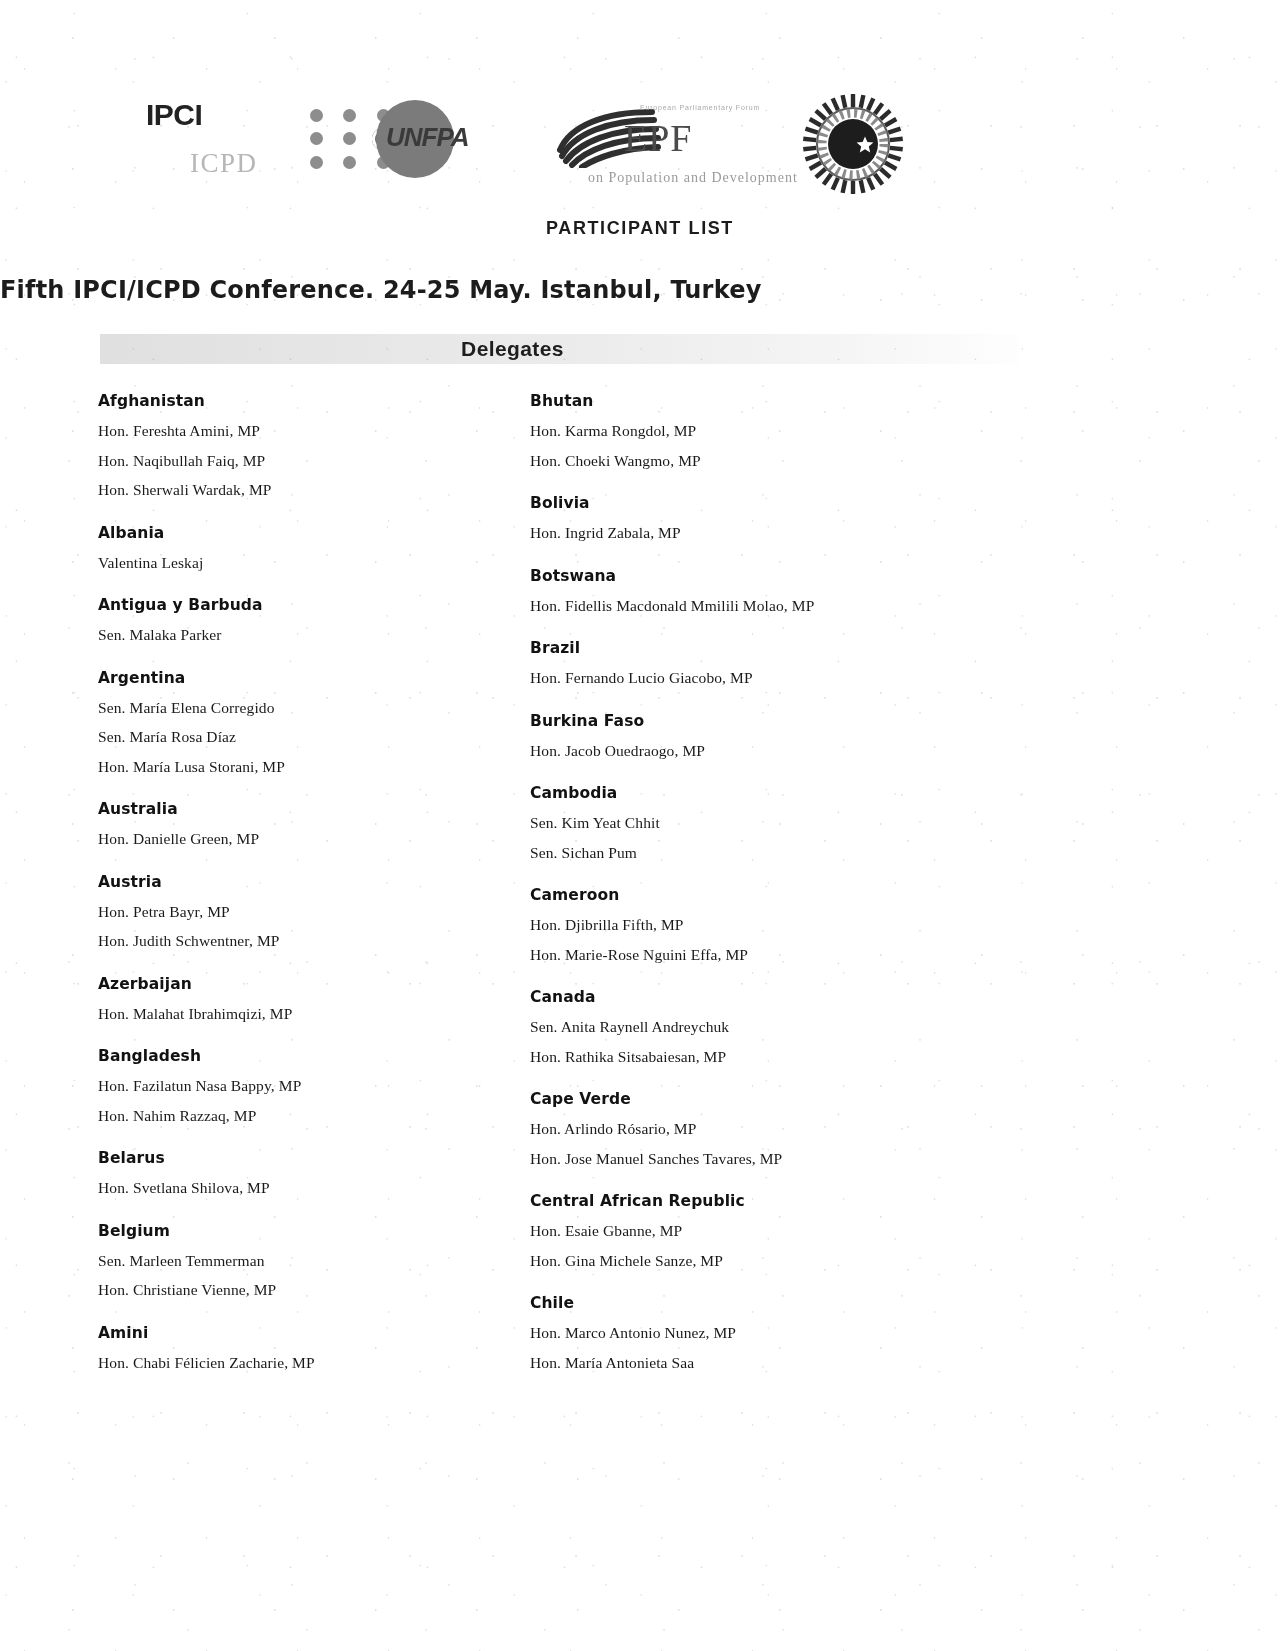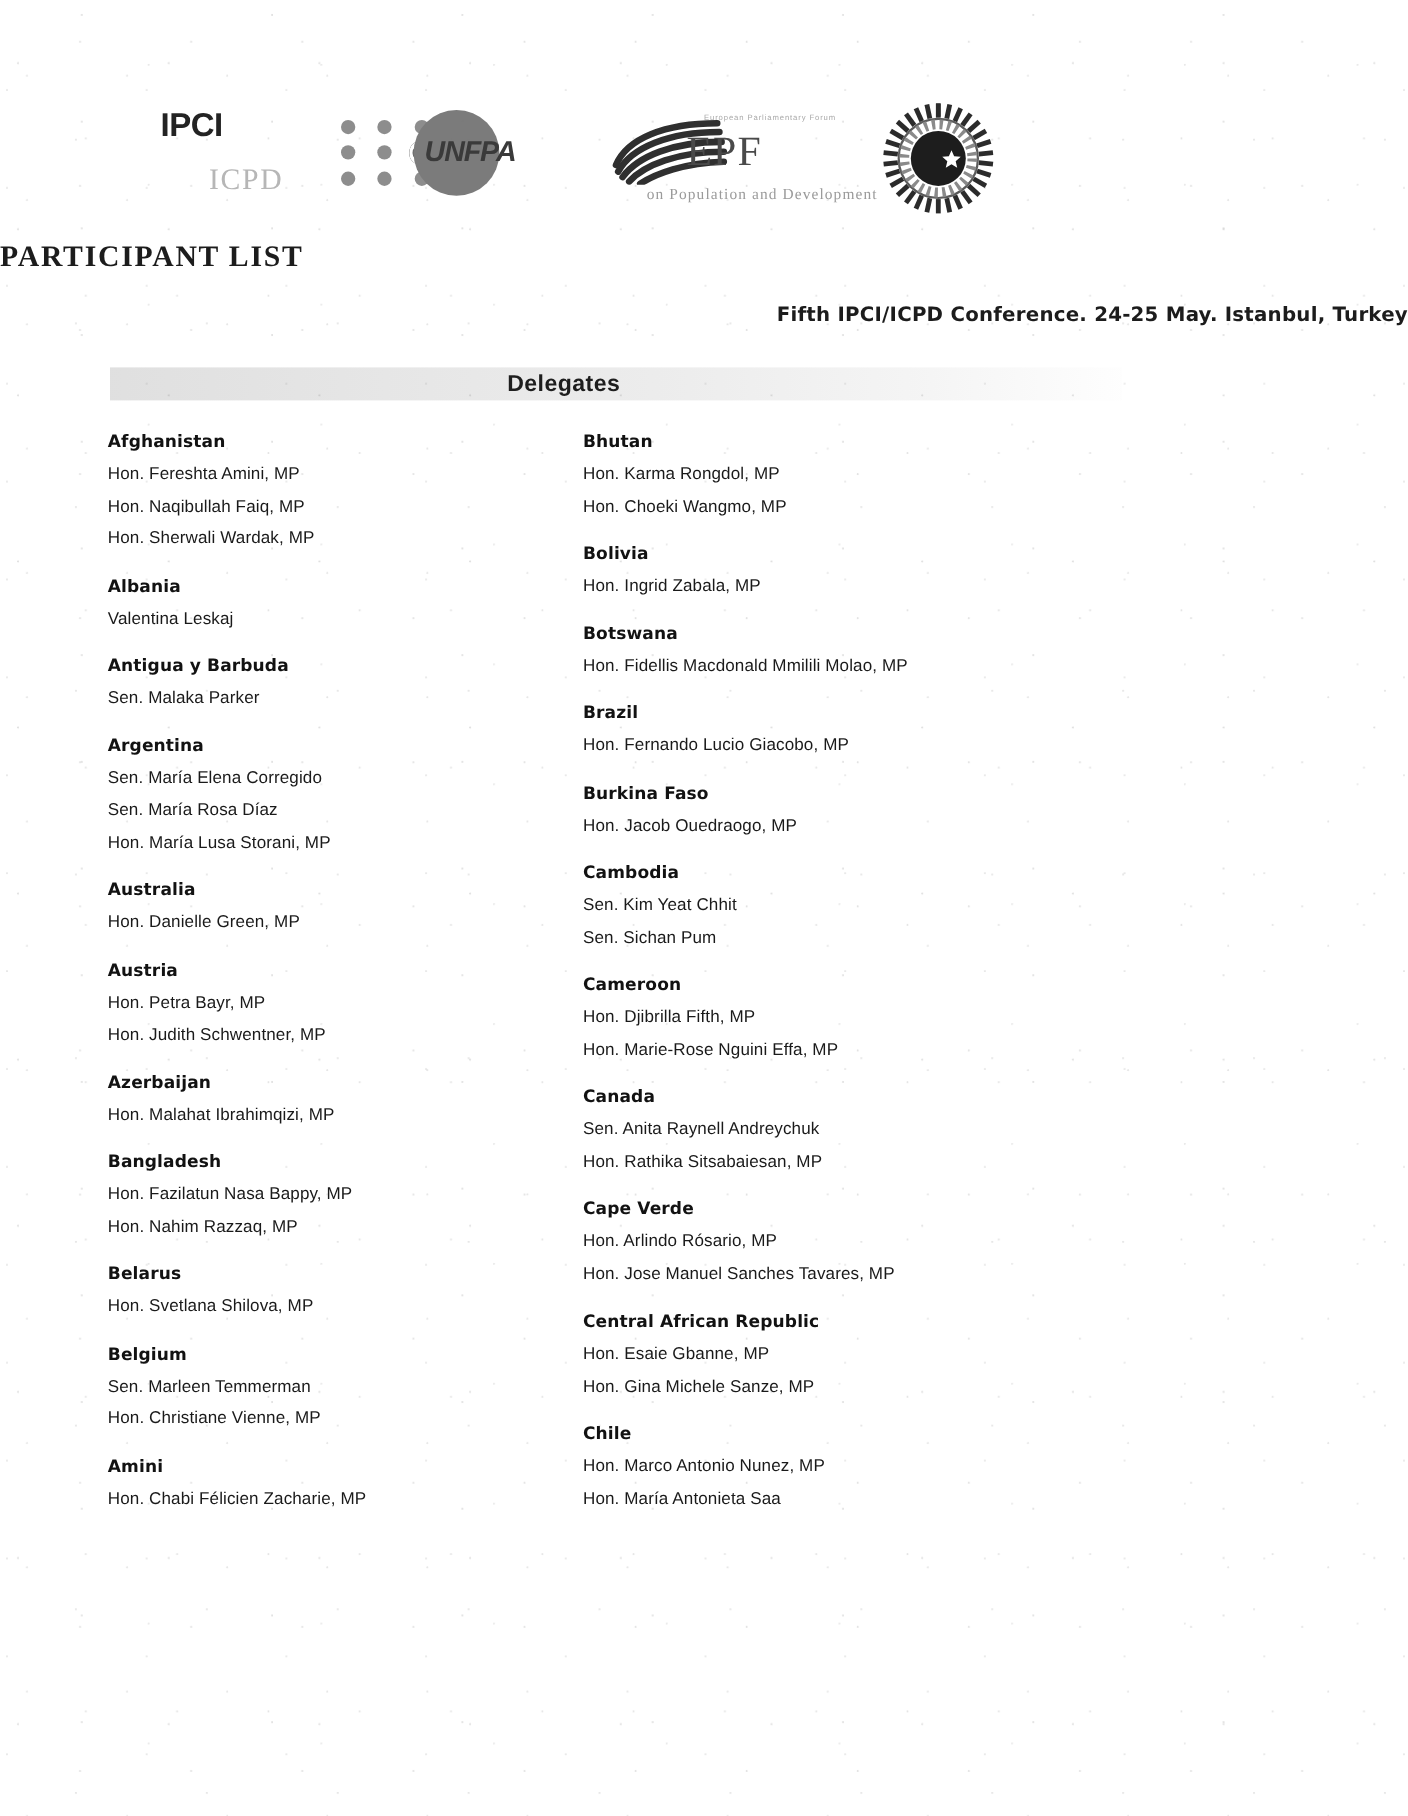--- a/index.html
+++ b/index.html
@@ -165,35 +165,35 @@
     top: 0px;
     width: 112px;
     height: 104px;
   }
 
   
   .doc-title {
     position: absolute;
     left: 0; top: 218px;
     width: 1280px;
-    text-align: left;
-    font-family: Liberation Serif, serif;
-    font-weight: bold;
-    font-size: 27px;
+    text-align: center;
+    font-family: Liberation Sans, sans-serif;
+    font-weight: bold;
+    font-size: 18px;
     letter-spacing: 1.6px;
     color: #1c1c1c;
   }
   .doc-subtitle {
     position: absolute;
     left: 0; top: 276px;
     width: 1280px;
-    text-align: right;
+    text-align: left;
     font-family: "DejaVu Sans", sans-serif;
     font-weight: bold;
-    font-size: 18px;
+    font-size: 24px;
     letter-spacing: .2px;
     color: #1c1c1c;
   }
 
   
   .section-band {
     position: absolute;
     left: 100px;
     top: 334px;
     width: 920px;
@@ -238,21 +238,21 @@
   .country-group { margin-bottom: 26px; }
   .country-name {
     font-family: "DejaVu Sans", sans-serif;
     font-weight: bold;
     font-size: 15.5px;
     color: #121212;
     margin-bottom: 13px;
     letter-spacing: .1px;
   }
   .delegate {
-    font-family: Liberation Sans, sans-serif;
+    font-family: Liberation Serif, serif;
     font-size: 15.5px;
     color: #1a1a1a;
     line-height: 1;
     margin-bottom: 14px;
     letter-spacing: .1px;
     white-space: nowrap;
   }
   .delegate:last-child { margin-bottom: 0; }
 </style>
 </head>

